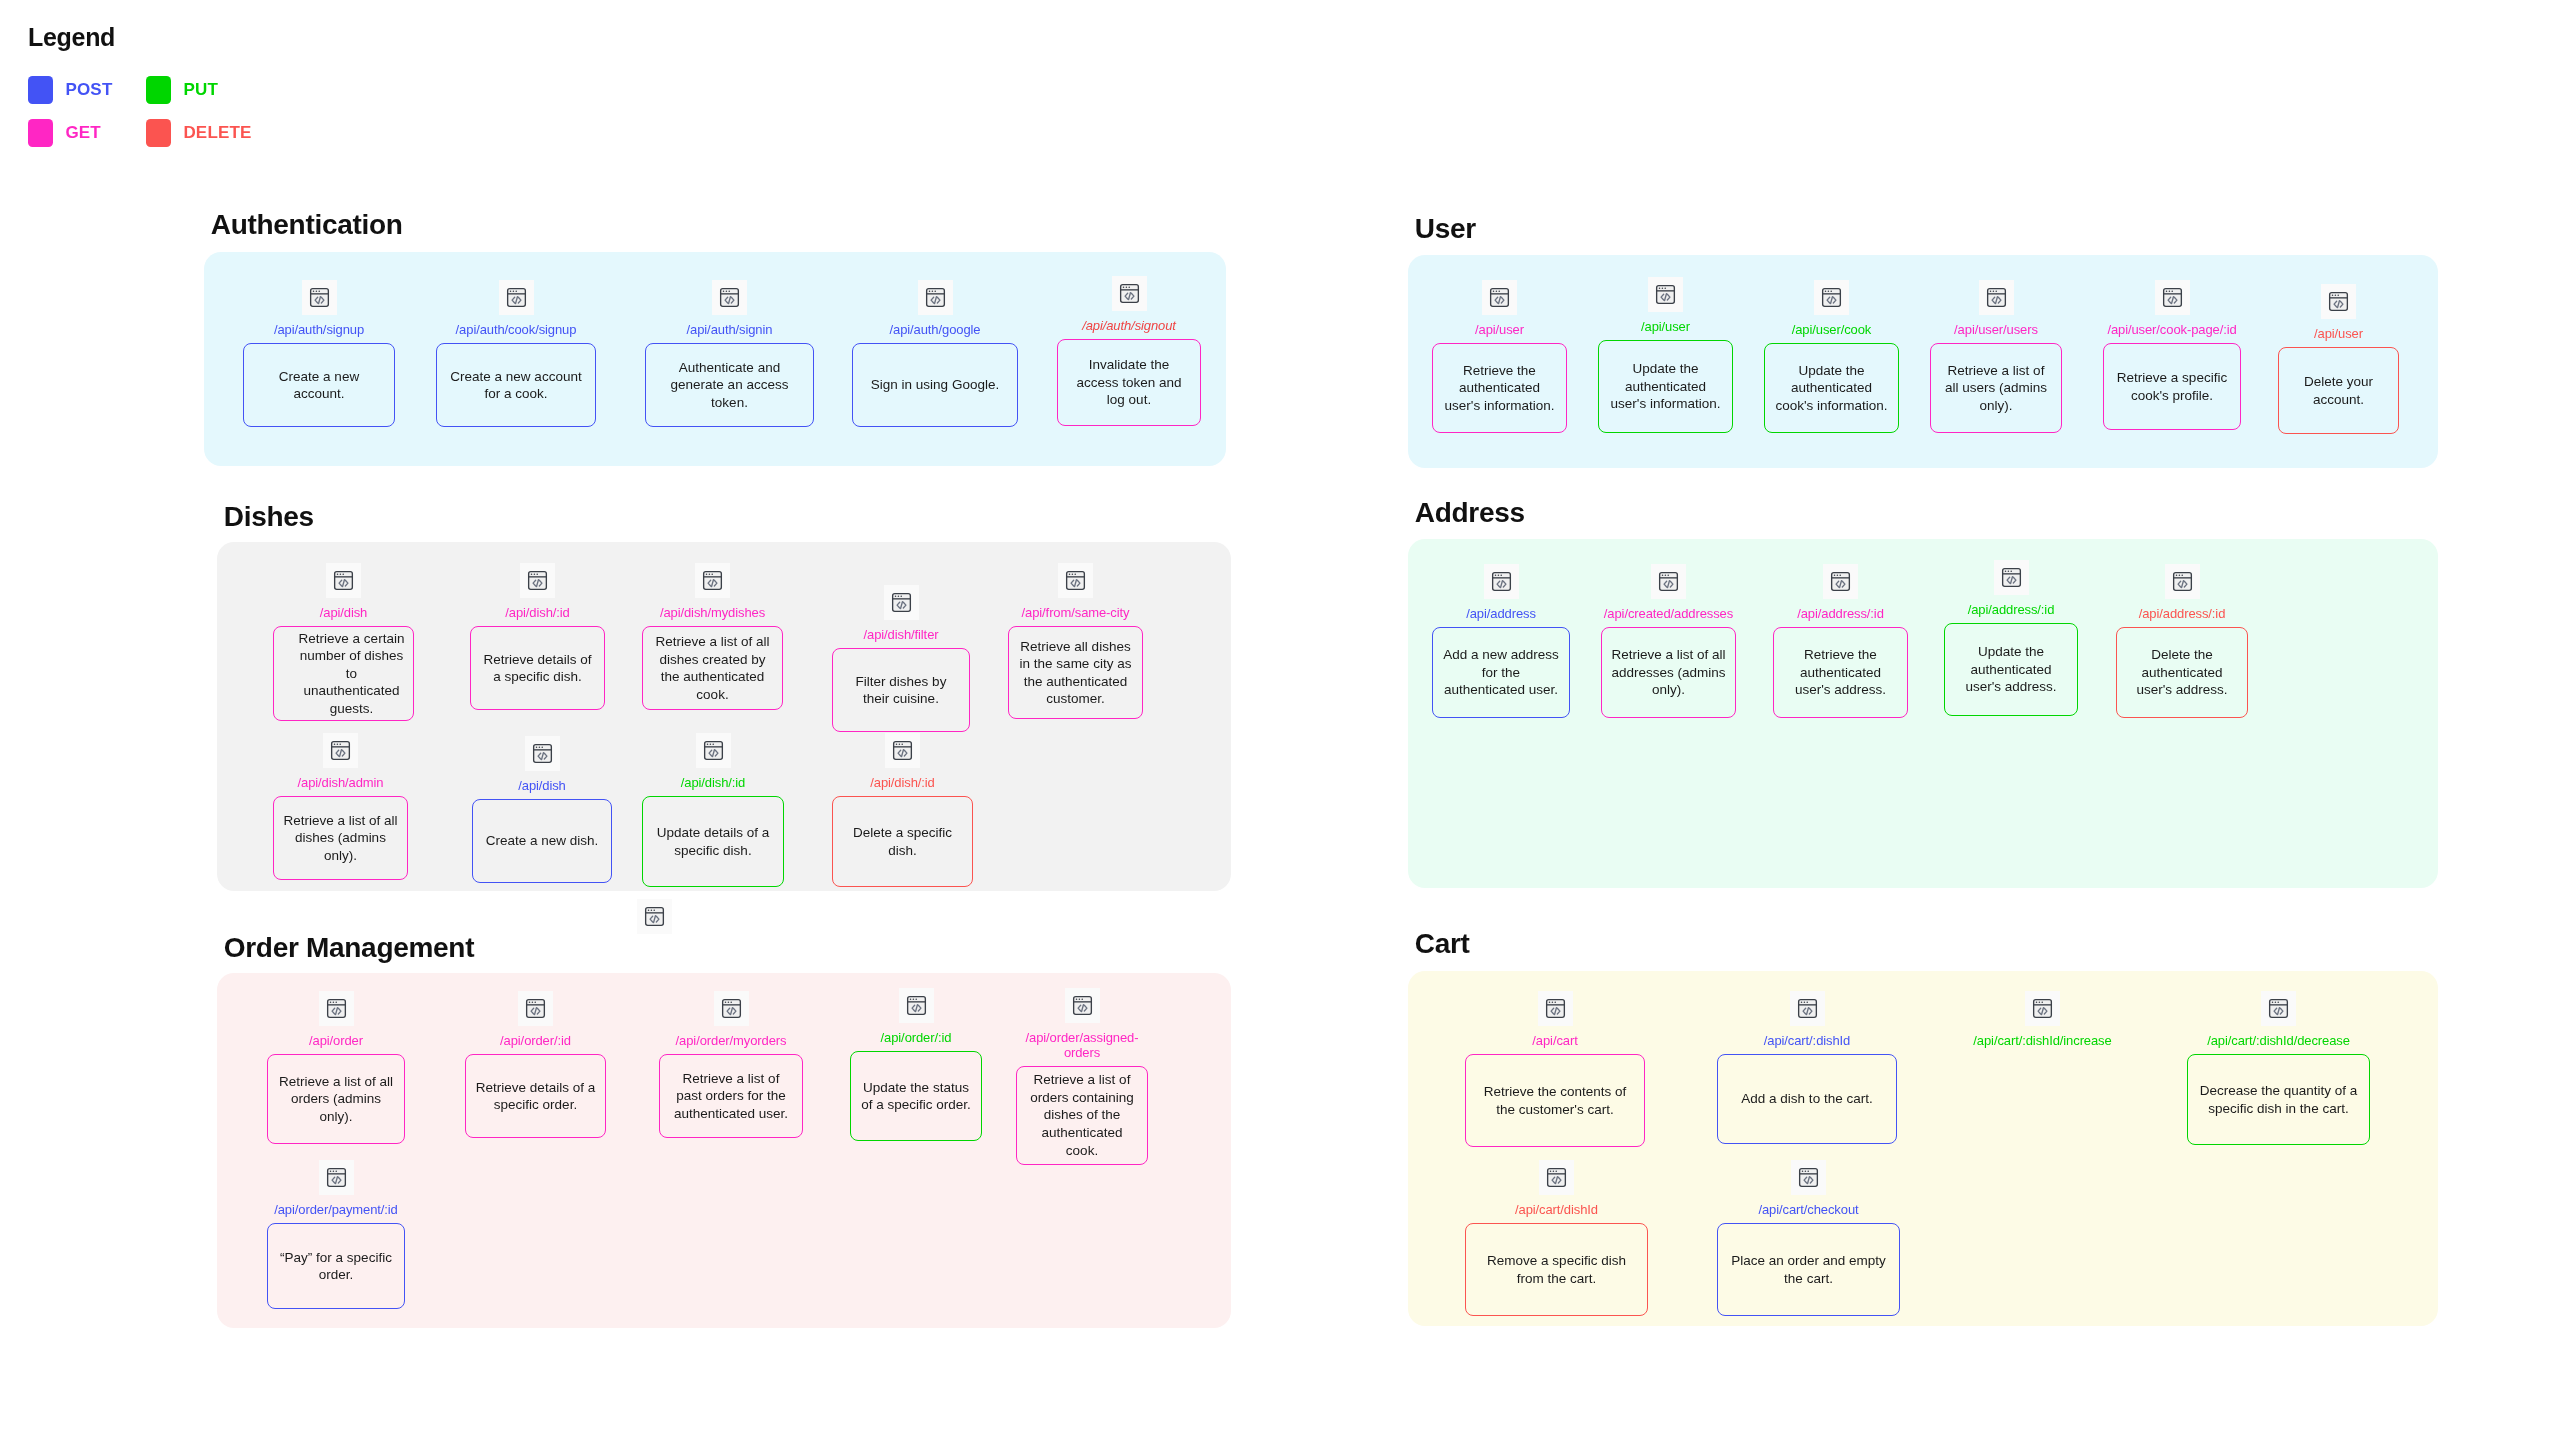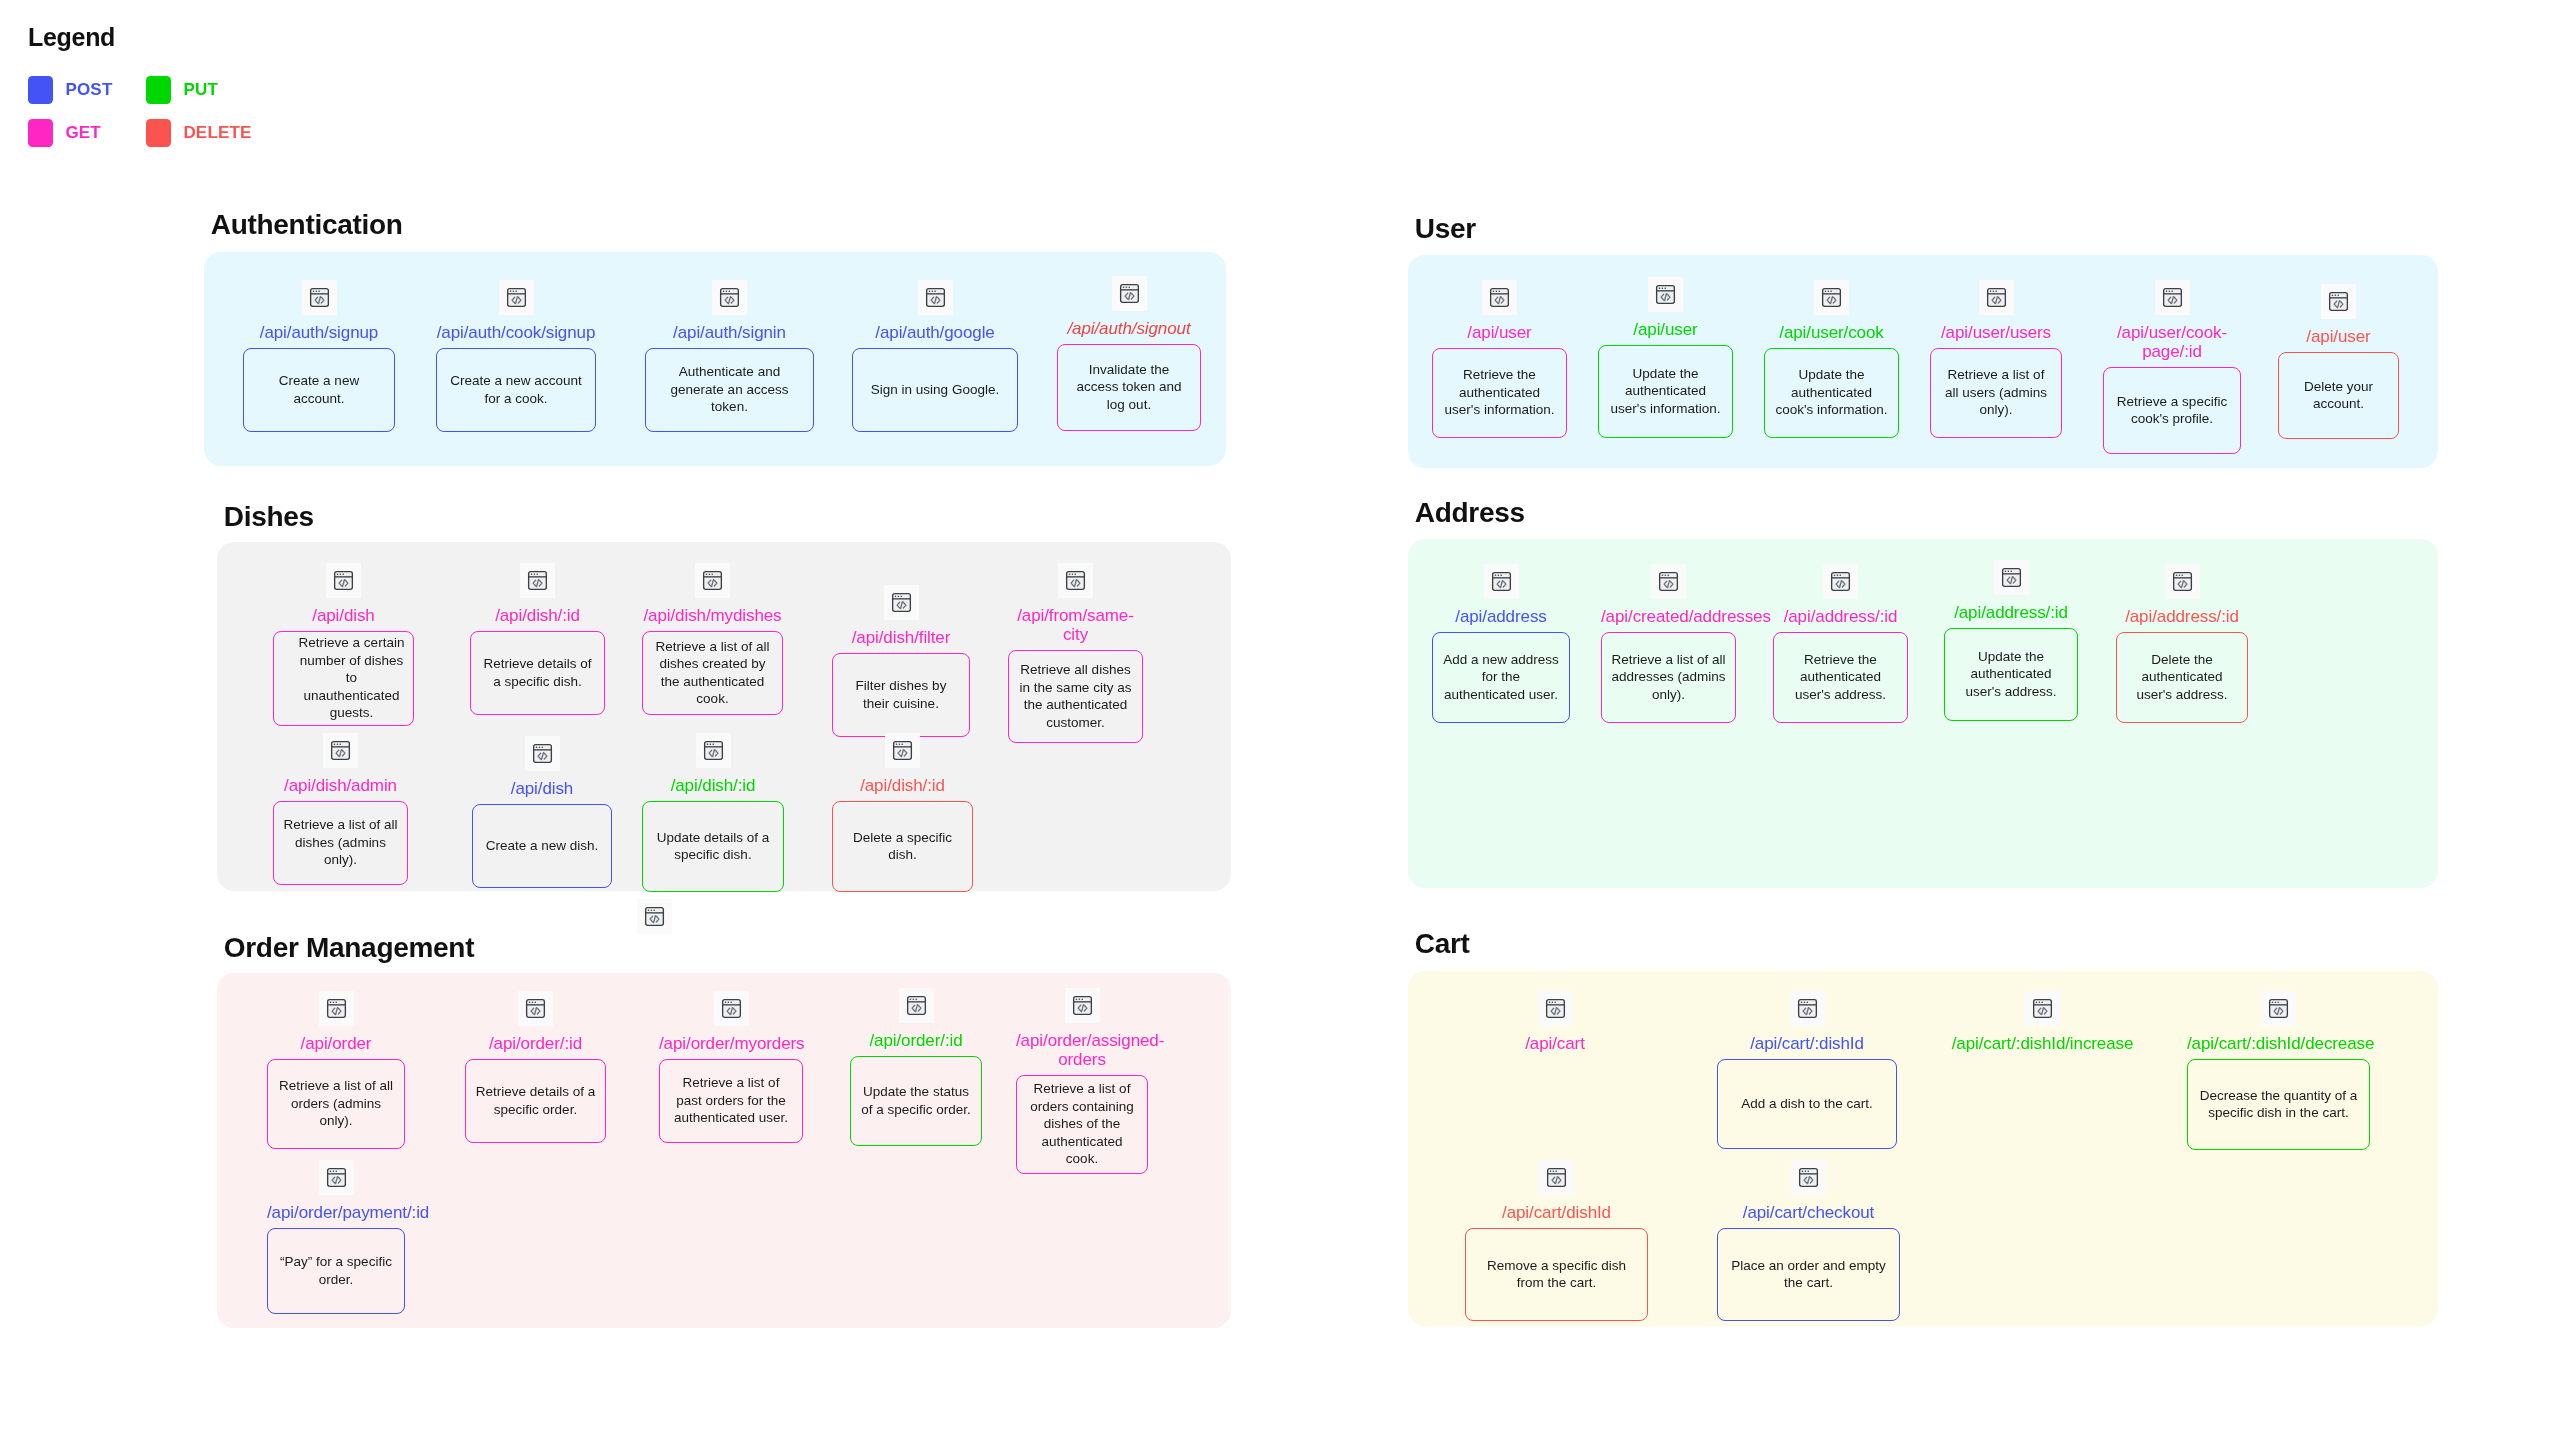--- a/index.html
+++ b/index.html
@@ -50,21 +50,21 @@
   }
   .ep-icon {
     width:35px; height:35px;
     background:#fafafa;
     display:flex; align-items:center; justify-content:center;
     flex:0 0 auto;
   }
   .ep-icon svg { display:block; }
   .ep-path {
     margin-top: 8px;
-    font-size: 17px;
+    font-size: 13px;
     font-weight: 400;
     line-height: 1.12;
     text-align:center;
     white-space: pre-line;
     letter-spacing:-0.1px;
   }
   .ep-box {
     margin-top: 5.6px;
     border-width: 1.7px;
     border-style: solid;
@@ -633,20 +633,21 @@
           <path d="M7 17 H41" stroke="#3b4048" stroke-width="2.6"></path>
           <circle cx="12.5" cy="12" r="1.5" fill="#3b4048"></circle>
           <circle cx="18" cy="12" r="1.5" fill="#3b4048"></circle>
           <circle cx="23.5" cy="12" r="1.5" fill="#3b4048"></circle>
           <path d="M20.5 23.5 L15.5 29 L20.5 34.5" fill="none" stroke="#6b7280" stroke-width="2.6" stroke-linecap="round" stroke-linejoin="round"></path>
           <path d="M27.5 23.5 L32.5 29 L27.5 34.5" fill="none" stroke="#6b7280" stroke-width="2.6" stroke-linecap="round" stroke-linejoin="round"></path>
           <path d="M25.8 22.5 L22.2 35.5" fill="none" stroke="#6b7280" stroke-width="2.6" stroke-linecap="round"></path>
         </svg>
       </div>
       <div class="ep-path" style="color: rgb(255, 38, 196); width: 100%;">/api/cart</div>
+      <div class="ep-box" style="border-color: rgb(255, 38, 196); width: 180px; height: 93px;">Retrieve the contents of the customer's cart.</div>
     </div>
     <div class="ep" style="left: 1717px; top: 991px; width: 180px;">
       <div class="ep-icon">
         <svg width="25" height="25" viewBox="0 0 48 48" aria-hidden="true">
           <rect x="7" y="7" width="34" height="34" rx="4" ry="4" fill="#f0f0f0" stroke="#3b4048" stroke-width="2.6"></rect>
           <path d="M7 17 H41" stroke="#3b4048" stroke-width="2.6"></path>
           <circle cx="12.5" cy="12" r="1.5" fill="#3b4048"></circle>
           <circle cx="18" cy="12" r="1.5" fill="#3b4048"></circle>
           <circle cx="23.5" cy="12" r="1.5" fill="#3b4048"></circle>
           <path d="M20.5 23.5 L15.5 29 L20.5 34.5" fill="none" stroke="#6b7280" stroke-width="2.6" stroke-linecap="round" stroke-linejoin="round"></path>

